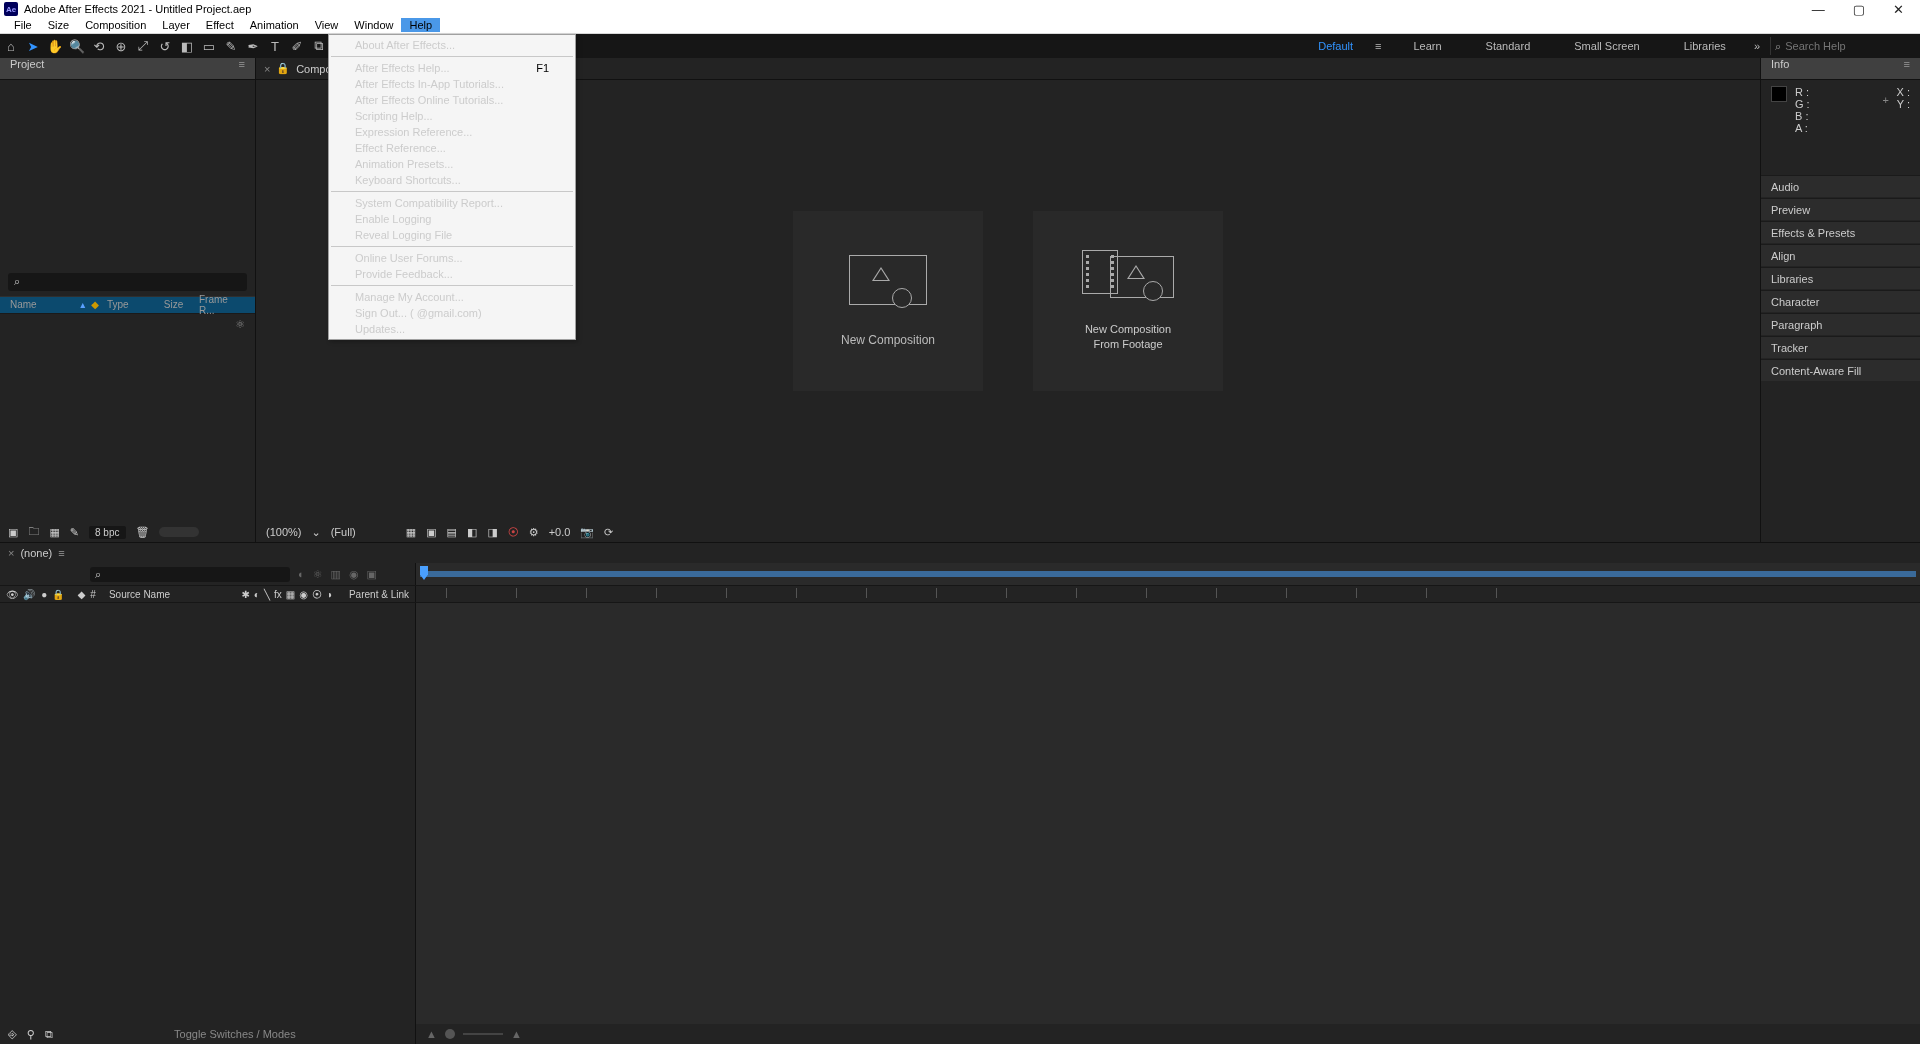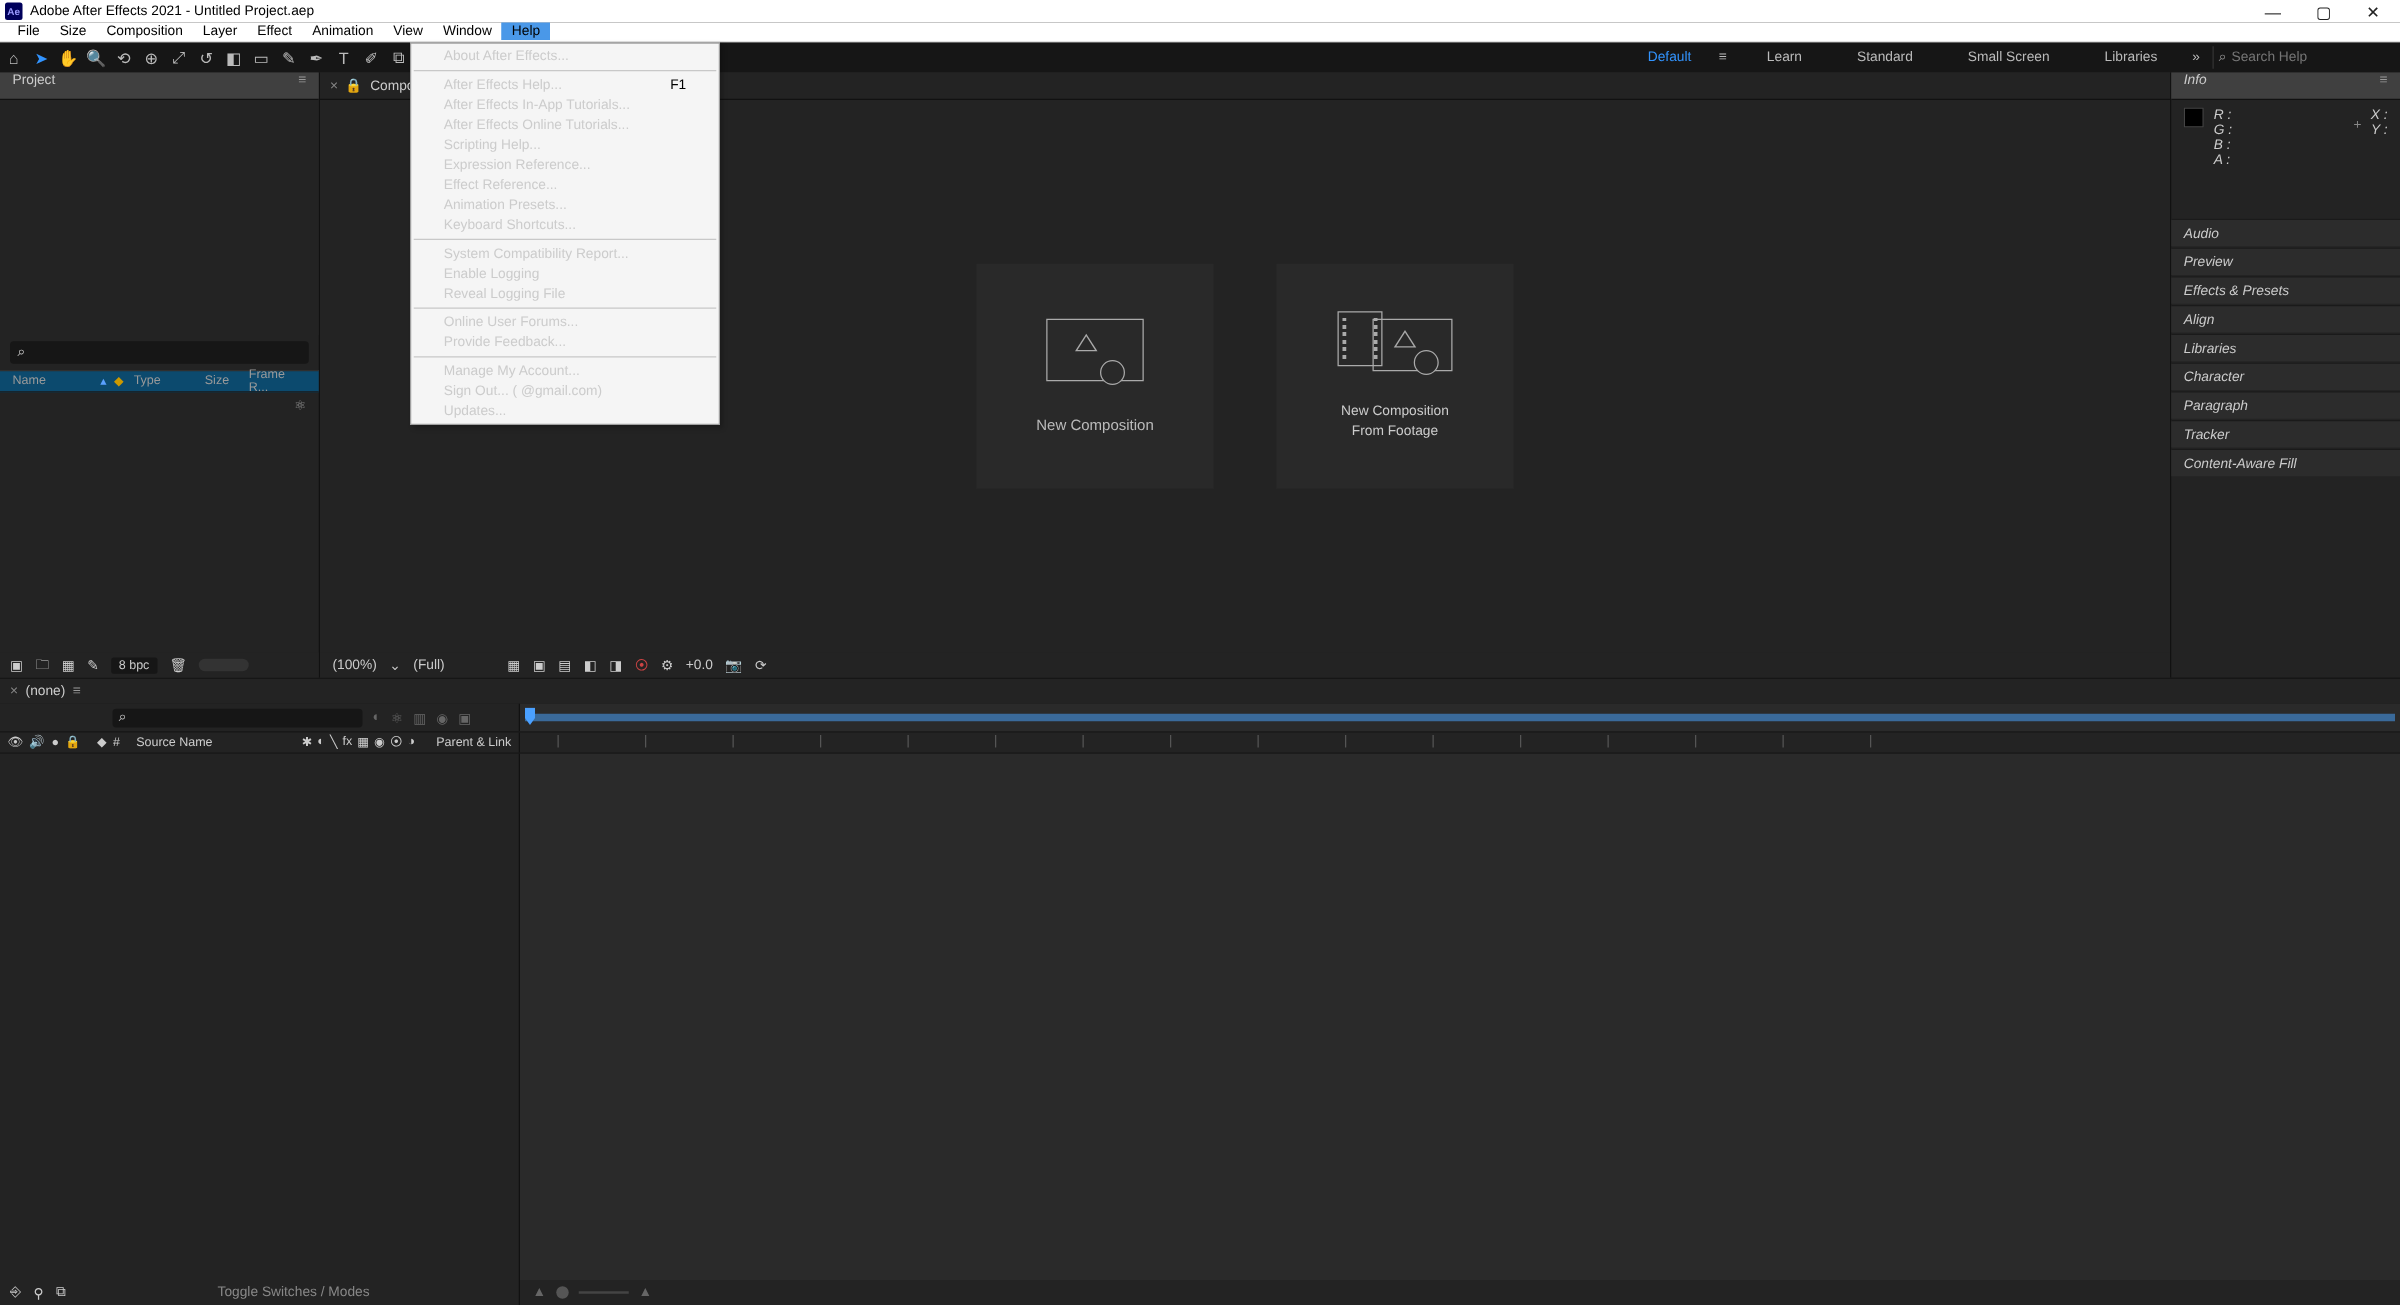--- a/index.html
+++ b/index.html
@@ -45,21 +45,21 @@
 .card .ico2 { width:92px; height:50px; margin-bottom:22px; position:relative; }
 .card .ico2 .film { position:absolute; left:0; top:0; width:36px; height:44px; border:1px solid #aaa; }
 .card .ico2 .film:before,.card .ico2 .film:after { content:""; position:absolute; top:4px; bottom:4px; width:3px; background:repeating-linear-gradient(#aaa 0 3px,transparent 3px 6px); }
 .card .ico2 .film:before{left:3px;} .card .ico2 .film:after{right:3px;}
 .card .ico2 .cmp { position:absolute; right:0; top:6px; width:64px; height:42px; border:1px solid #aaa; }
 .card .circ { position:absolute; width:20px; height:20px; border:1px solid #aaa; border-radius:50%; right:14px; bottom:-4px; background:#292929; }
 .card .tri { position:absolute; width:0; height:0; border-left:9px solid transparent; border-right:9px solid transparent; border-bottom:14px solid transparent; border-bottom-color:#aaa; border-bottom-style:solid; left:22px; top:11px; }
 .card .tri:after { content:""; position:absolute; left:-7px; top:2px; border-left:7px solid transparent; border-right:7px solid transparent; border-bottom:11px solid #292929; }
 .card .lbl { color:#bbb; font-size:12px; text-align:center; line-height:15px; }
 .comp .foot { height:20px; background:#232323; display:flex; align-items:center; gap:10px; padding:0 10px; color:#666; }
-.rpanel { width:184px; background:#232323; display:flex; flex-direction:column; border-left:1px solid #111;font-style:italic; }
+.rpanel { width:160px; background:#232323; display:flex; flex-direction:column; border-left:1px solid #111; }
 .info-body { padding:6px 10px; display:flex; font-size:10px; color:#999; }
 .info-body .sw { width:16px; height:16px; background:#000; border:1px solid #444; margin-right:8px; }
 .info-body .col { line-height:12px; }
 .info-body .xy { margin-left:auto; text-align:right; line-height:12px; position:relative; }
 .info-body .plus { position:absolute; left:-14px; top:8px; color:#888; }
 .acc { height:22px; background:#2c2c2c; border-top:1px solid #1a1a1a; display:flex; align-items:center; padding:0 10px; color:#ccc; cursor:pointer; margin-top:1px; }
 .timeline { height:502px; background:#1e1e1e; display:flex; flex-direction:column; border-top:1px solid #111; }
 .tl-tabs { height:20px; background:#232323; display:flex; align-items:center; padding:0 8px; }
 .tl-tabs .close { color:#888; margin-right:6px; cursor:pointer; }
 .tl-tabs .burger { margin-left:6px; color:#999; cursor:pointer; }

